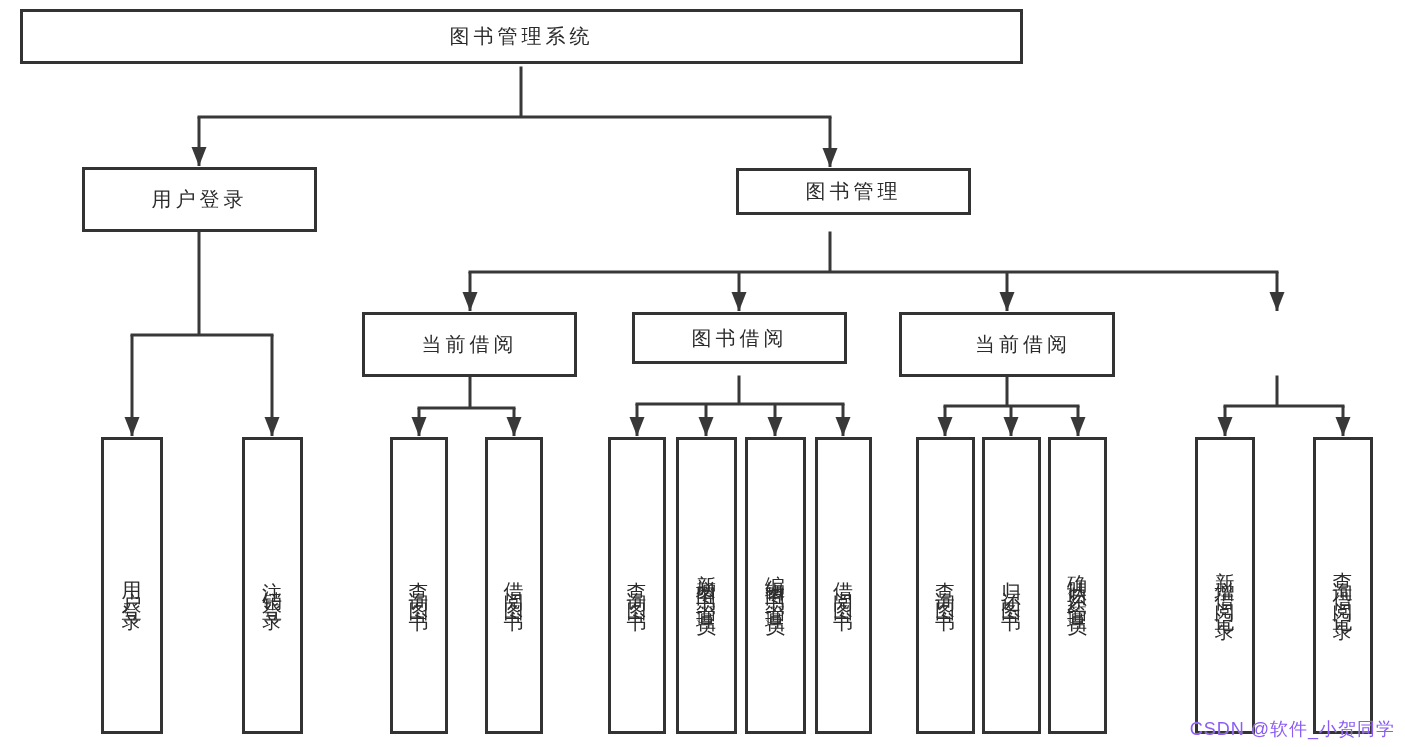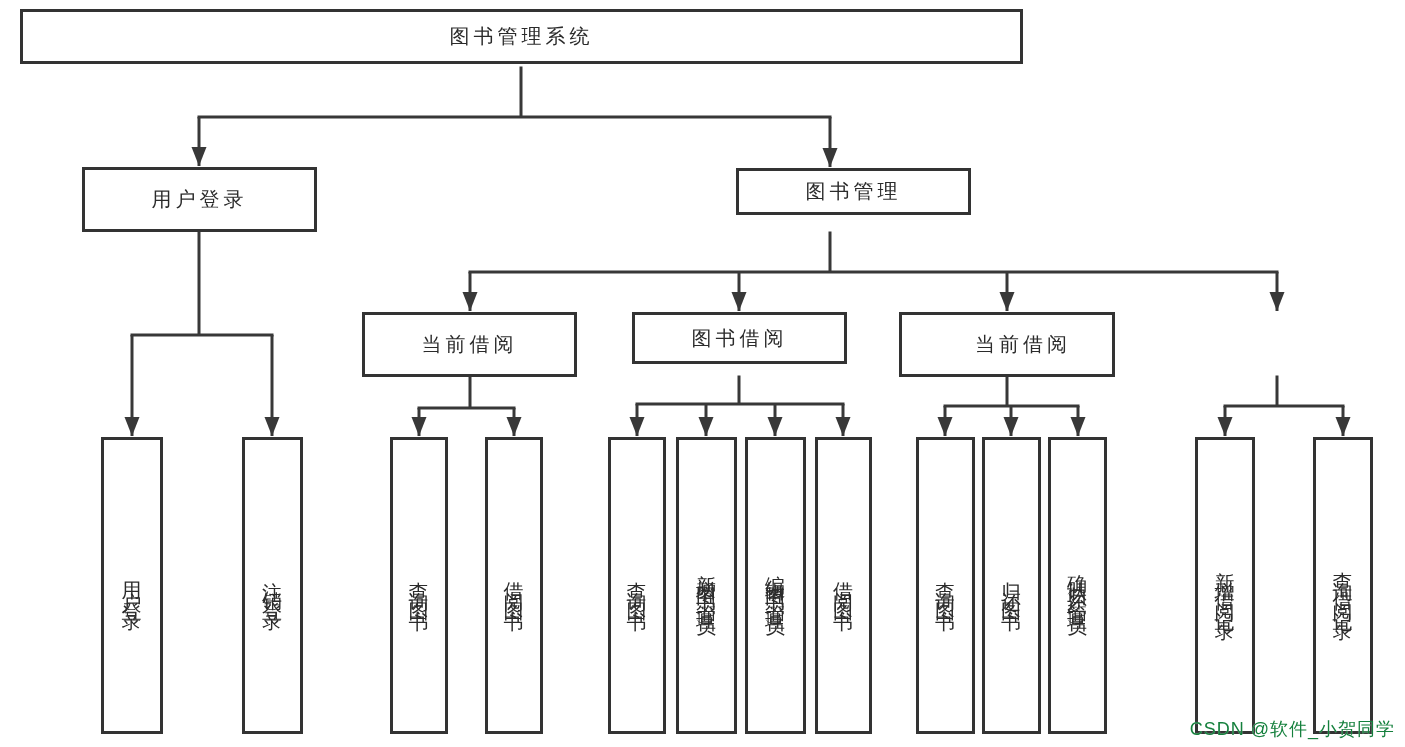--- a/index.html
+++ b/index.html
@@ -53,21 +53,21 @@
     color: #2b2b2b;
     line-height: 1;
     white-space: nowrap;
   }
   #watermark {
     position: absolute;
     right: 10px;
     bottom: 6px;
     z-index: 3;
     font-size: 18px;
-    color: #15803d;
+    color: #8b5cf6;
     letter-spacing: 1px;
     white-space: nowrap;
     text-shadow: 0 0 1px rgba(255,255,255,0.7);
   }
 </style>
 </head>
 <body>
 
 <div id="canvas">
 

